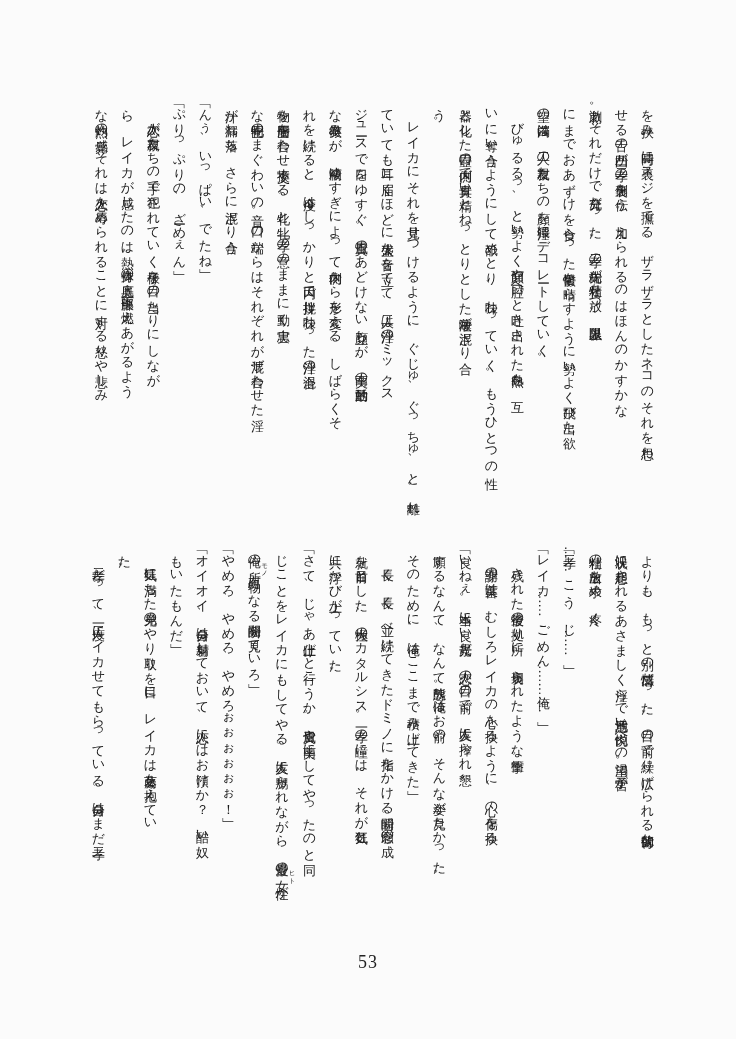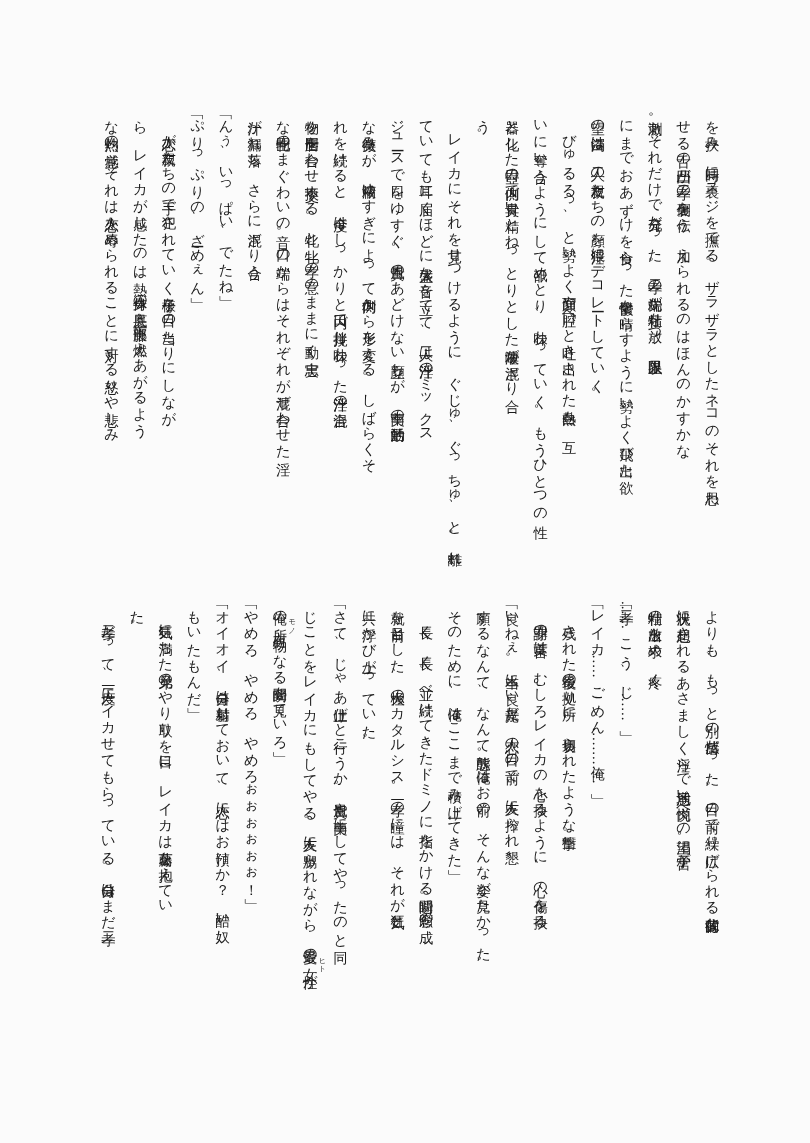--- a/index.html
+++ b/index.html
@@ -100,13 +100,14 @@
       <p class="tcol">じことをレイカにもしてやる。友人に嬲られながら、最愛の<ruby>女性<rt>ヒト</rt></ruby>が</p>
       <p class="tcol">俺の<ruby>所有物<rt>モノ</rt></ruby>になる瞬間を見ていろ」</p>
       <p class="tcol">「やめろ、やめろ、やめろぉぉぉぉぉぉ！」</p>
       <p class="tcol">「オイオイ、自分は射精しておいて、恋人にはお預けか？　酷い奴</p>
       <p class="tcol">もいたもんだ」</p>
       <p class="tcol">　狂気に満ちた兄弟のやり取りを目に、レイカは葛藤を抱えてい</p>
       <p class="tcol">た。</p>
       <p class="tcol">　孝二だって、一度二人にイカせてもらっている。自分はまだ孝二</p>
     </section>
 
+  <div class="page-number">53</div>
 </div>
 
 </body></html>

